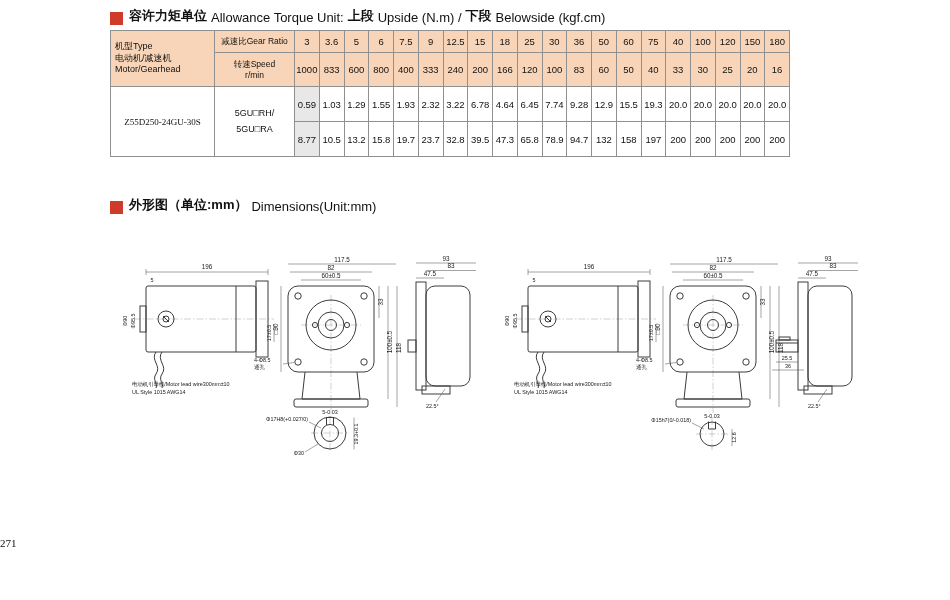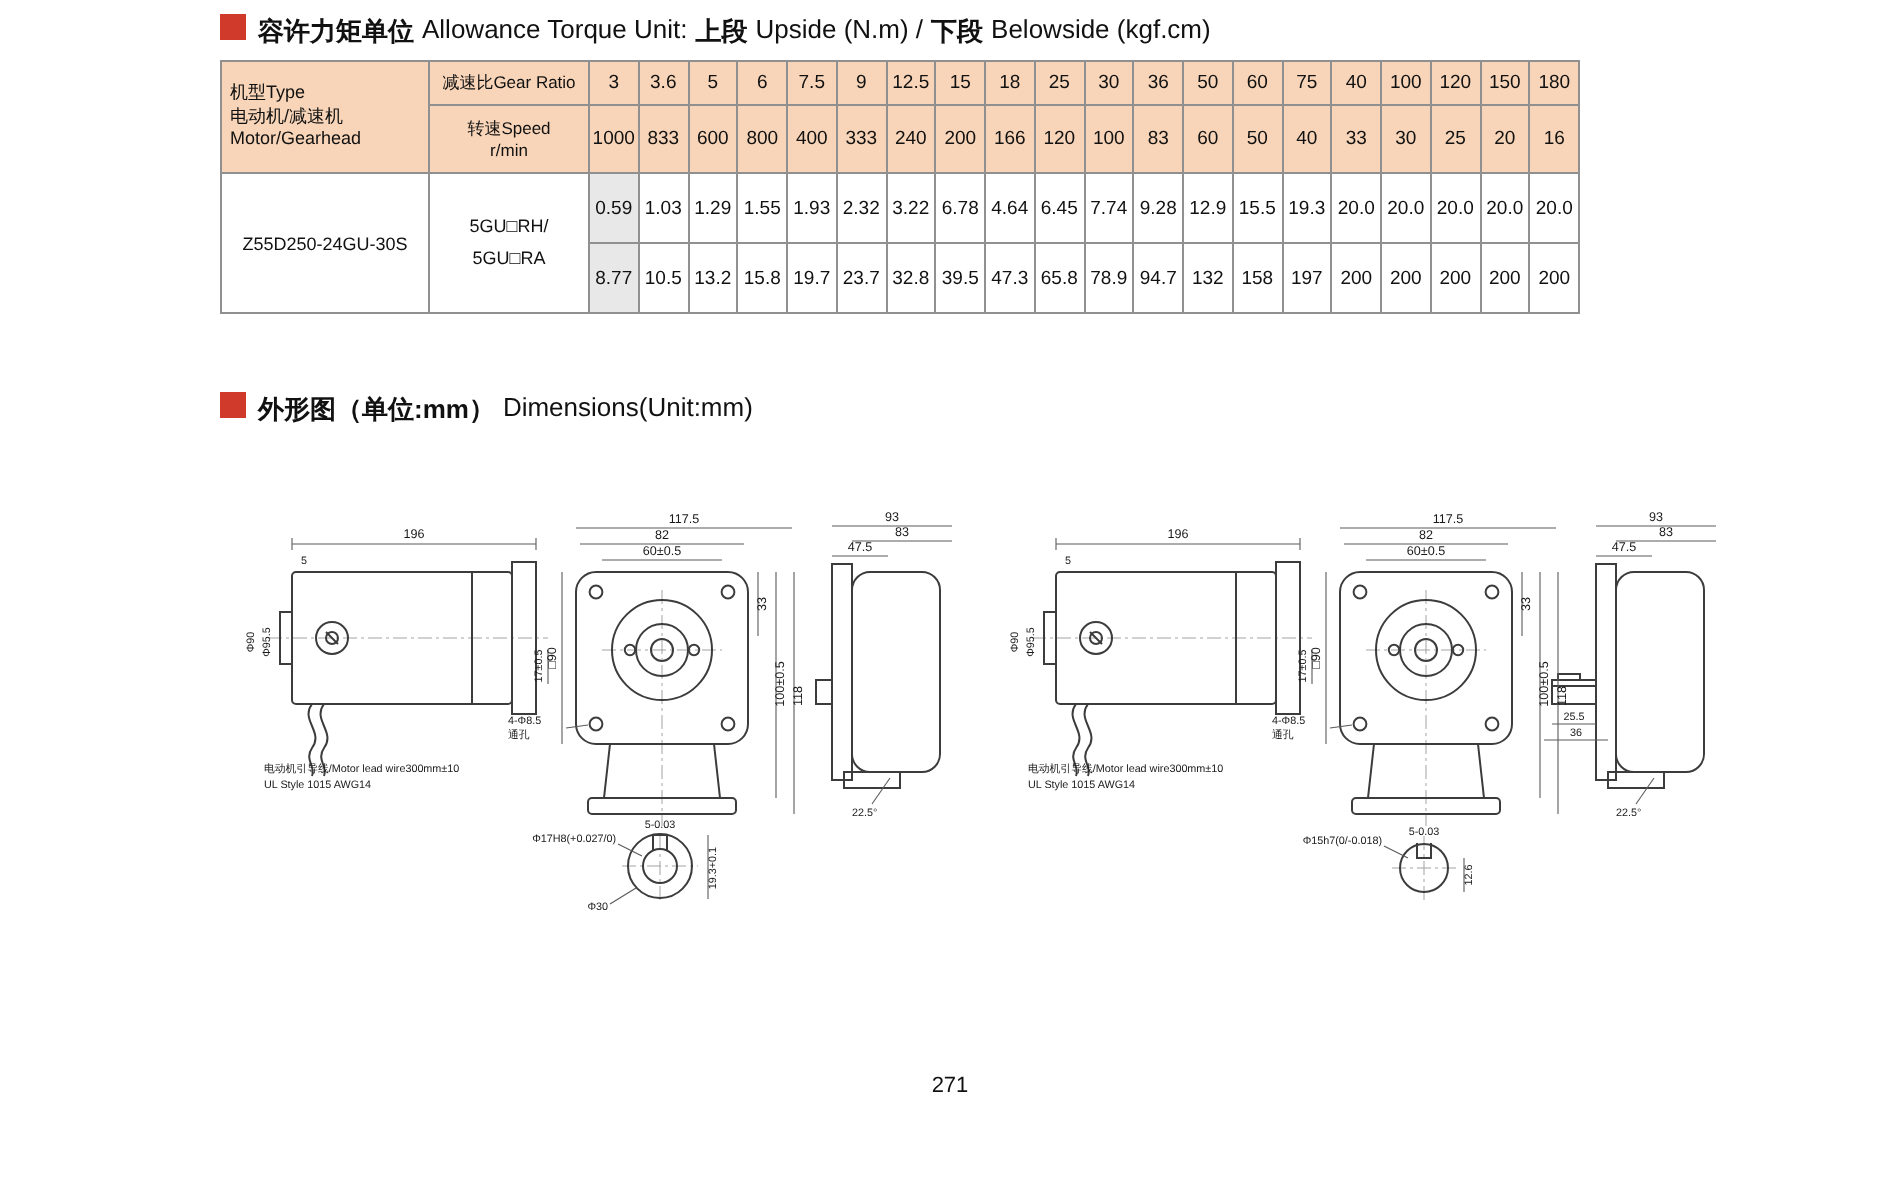--- a/index.html
+++ b/index.html
@@ -6,21 +6,21 @@
   html,body { width:950px; height:600px; }
   body {
     background:#fff;
     font-family:"Liberation Sans","DejaVu Sans",sans-serif;
     color:#111;
     position:relative;
     overflow:hidden;
   }
   .sec-title{
     position:absolute; left:110px;
-    display:flex; align-items:flex-start;
+    display:flex; align-items:flex-end;
     font-size:13px; white-space:nowrap;
   }
   .sec-title .sq{
     width:13px; height:13px; background:var(--accent,#d03a2a);
     margin-right:6px; flex:none;
   }
   .sec-title b{ font-weight:bold; margin-right:4px; }
   .sec-title span.seg{ margin-right:4px; }
 
   table.tq{
@@ -30,37 +30,37 @@
   table.tq td, table.tq th{
     border:1px solid var(--border,#909090);
     font-size:9.5px; font-weight:normal;
     text-align:center; vertical-align:middle; padding:0;
   }
   table.tq .head{ background:var(--peach,#f8d5b8); }
   table.tq .shade{ background:var(--shade,#e8e8e8); }
   .left-h{ text-align:left !important; padding:2px 2px 2px 4px !important; font-size:9px !important; line-height:1.3; }
   .gr-h{ font-size:8.5px !important; }
   .sp-h{ font-size:8.5px !important; line-height:1.25; }
-  .model-cell{ font-size:9px !important; }
+  .model-cell{ font-size:9px !important;font-family:Liberation Serif, serif; }
   .gh-cell{ font-size:9px !important; line-height:1.7;margin-left:40px; }
 
   svg.drawing{ position:absolute; top:228px; }
   #svg-d1{ left:118px; }
   #svg-d2{ left:500px; }
   svg .part rect, svg .part circle, svg .part path, svg .part line{
     fill:none; stroke:#3c3c3c; stroke-width:1;
   }
   svg .dim line{ stroke:#5a5a5a; stroke-width:0.55; }
   svg .cl line{ stroke:#999; stroke-width:0.45; stroke-dasharray:7 2 1.5 2; }
   svg text{ font-size:6.3px; fill:#1a1a1a; font-family:inherit; }
   svg text.sm{ font-size:5.4px; }
 
   .page-num{
     position:absolute; top:537px; left:0; width:100%;
-    text-align:center; font-size:11px;
+    font-size:11px;font-family:Liberation Serif, serif;
   }
 </style>
 </head>
 <body>
 
 <div class="sec-title" style="top:7px">
   <span class="sq"></span>
   <b>容许力矩单位</b>
   <span class="seg">Allowance Torque Unit:</span>
   <b>上段</b>

